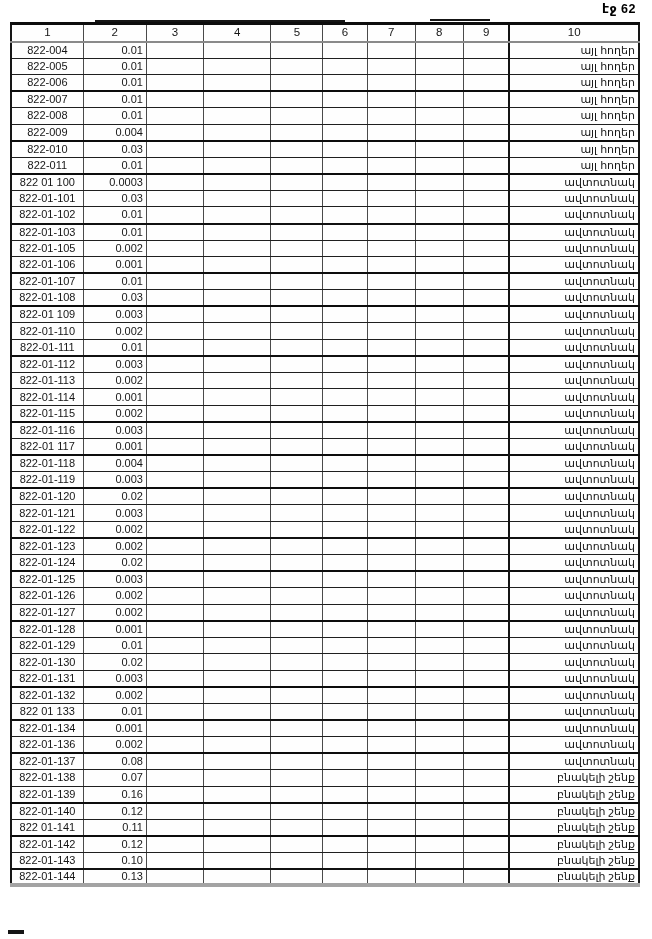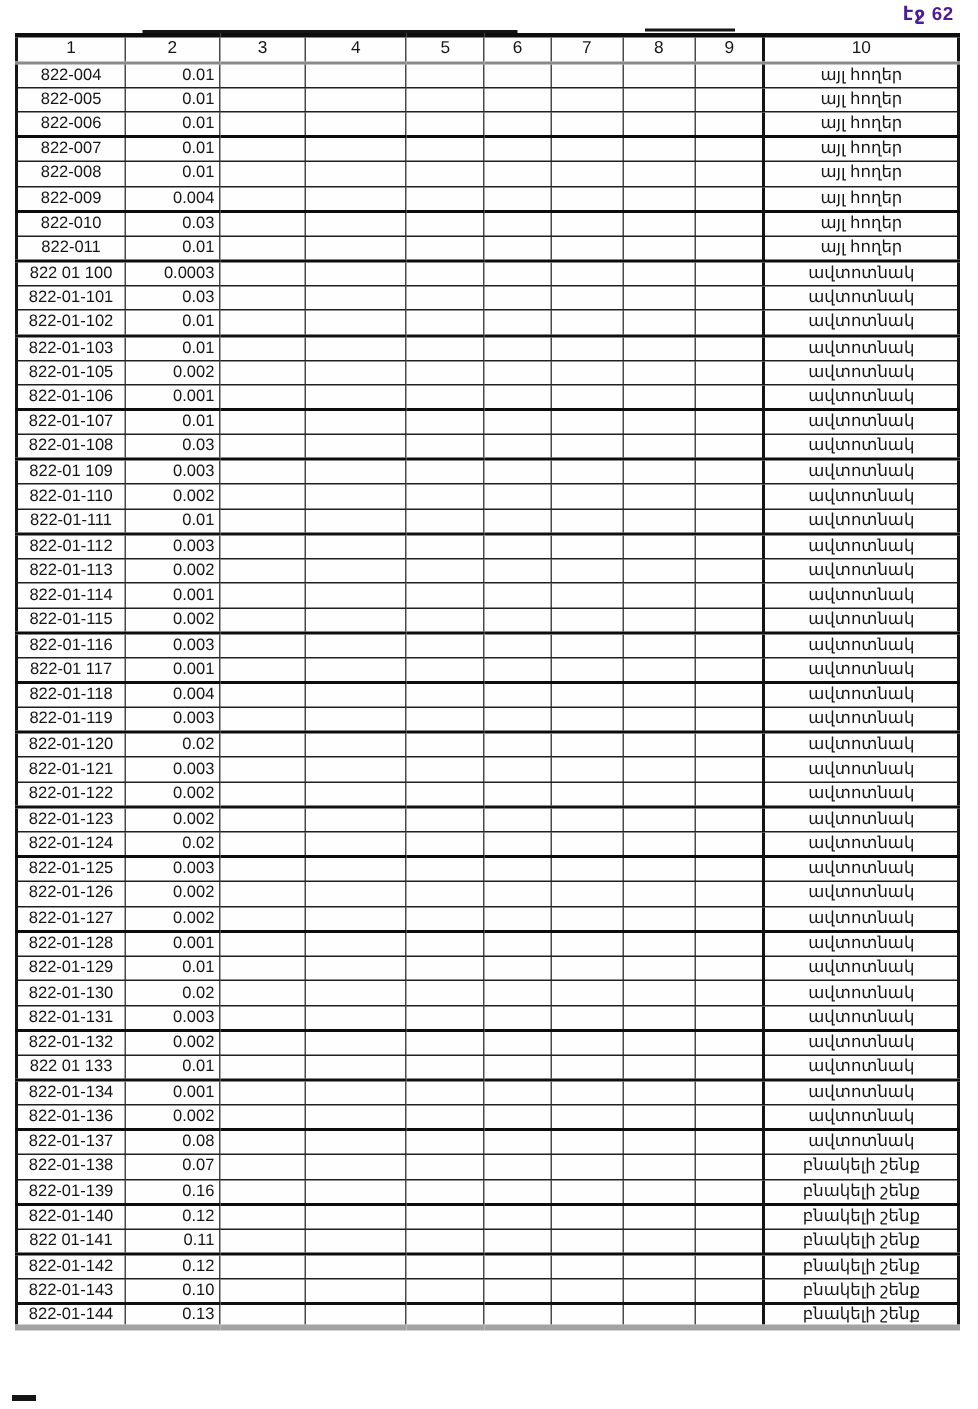--- a/index.html
+++ b/index.html
@@ -6,21 +6,21 @@
   body {
     width:652px; height:939px;
     background:#ffffff;
     font-family:"Liberation Sans","DejaVu Sans",sans-serif;
     color:#161616;
     position:relative;
     overflow:hidden;
   }
   .page-label {
     position:absolute; top:1px; right:16px;
-    font-size:12.5px; font-weight:bold; color:#4c1d95;
+    font-size:12.5px; font-weight:bold; color:#000000;
     letter-spacing:0.5px;
   }
   table.grid {
     position:absolute; left:10px; top:22px;
     width:630px;
     border-collapse:collapse;
     table-layout:fixed;
     border:2px solid #161616;
   }
   table.grid thead tr { height:18px; }
@@ -39,21 +39,21 @@
   }
   th {
     font-weight:normal;
     font-size:11.5px;
     text-align:center;
     border-top:3px solid #0d0d0d;
     border-bottom:2.5px solid #8a8a8a;
   }
   td.c1  { text-align:center;  color:#151515; }
   td.c2  { text-align:right; }
-  td.c10 { text-align:center; border-left:2.5px solid #141414; }
+  td.c10 { text-align:right; border-left:2.5px solid #141414; }
   th.c10 { border-left:2.5px solid #141414; }
   
   tbody tr:nth-child(4) td,
   tbody tr:nth-child(7) td,
   tbody tr:nth-child(9) td,
   tbody tr:nth-child(15) td,
   tbody tr:nth-child(17) td,
   tbody tr:nth-child(24) td,
   tbody tr:nth-child(26) td,
   tbody tr:nth-child(28) td,

